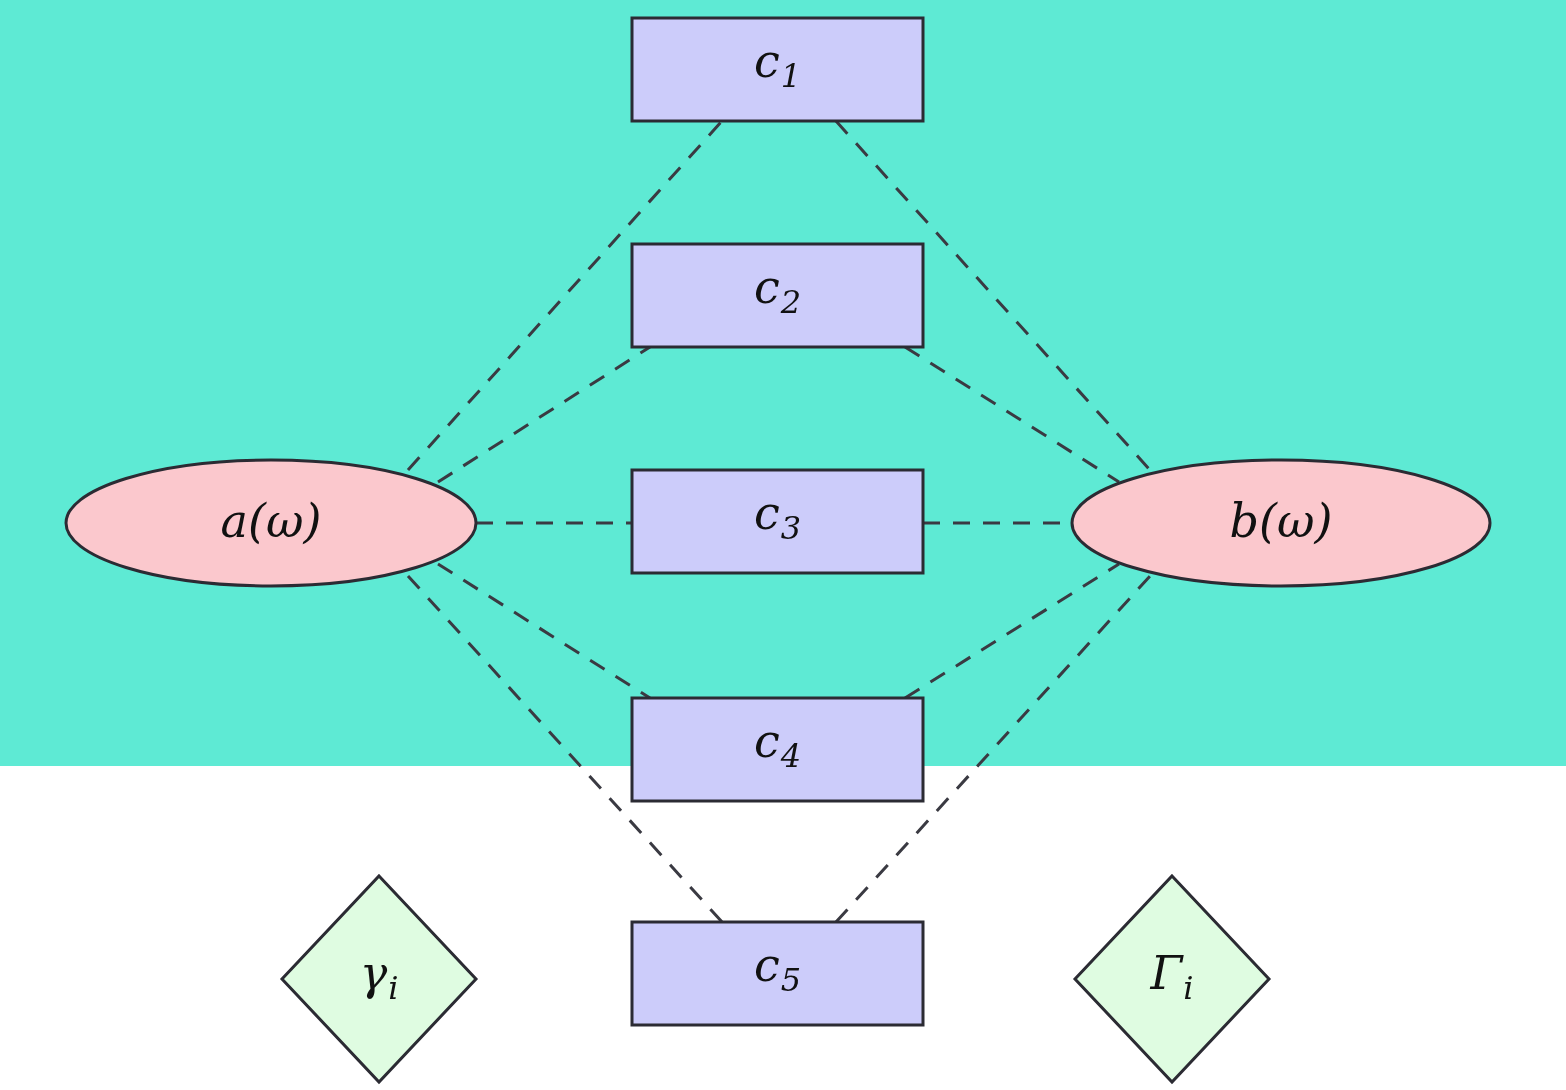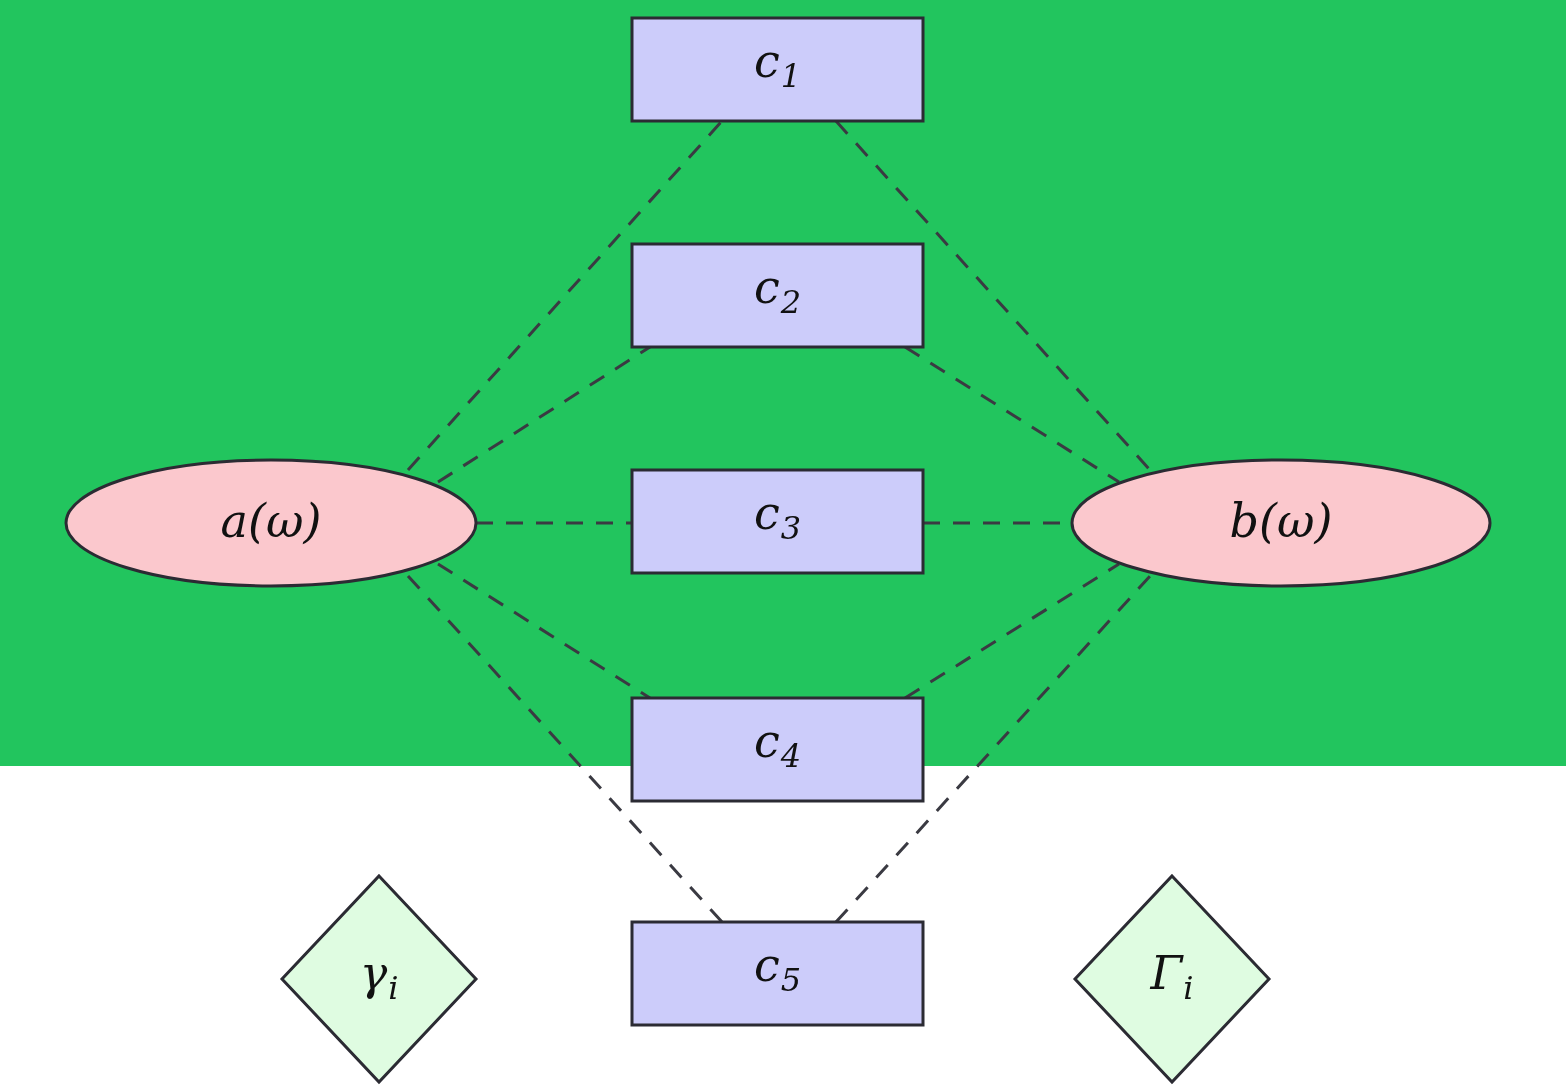--- a/index.html
+++ b/index.html
@@ -10,21 +10,21 @@
   body {
     width: 1566px;
     height: 1090px;
     overflow: hidden;
     font-family: "DejaVu Serif", serif;
   }
   #diagram-root {
     position: relative;
     width: 1566px;
     height: 766px;
-    background: #22c55e;
+    background: #5eead4;
   }
   #diagram-svg {
     position: absolute;
     top: 0;
     left: 0;
     width: 1566px;
     height: 1090px;
   }
   .node-label {
     font-family: "DejaVu Serif", serif;

